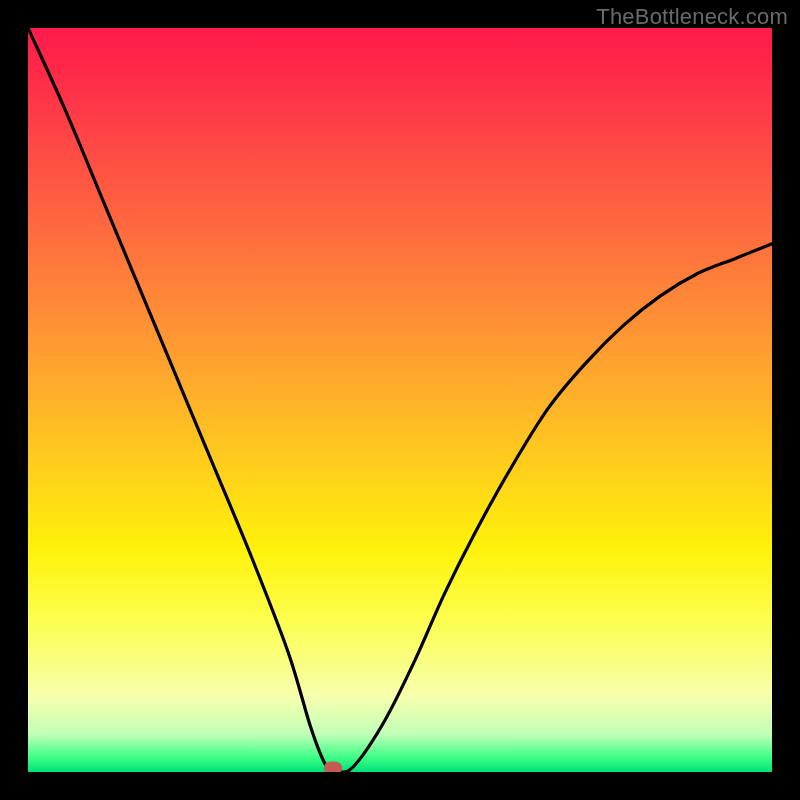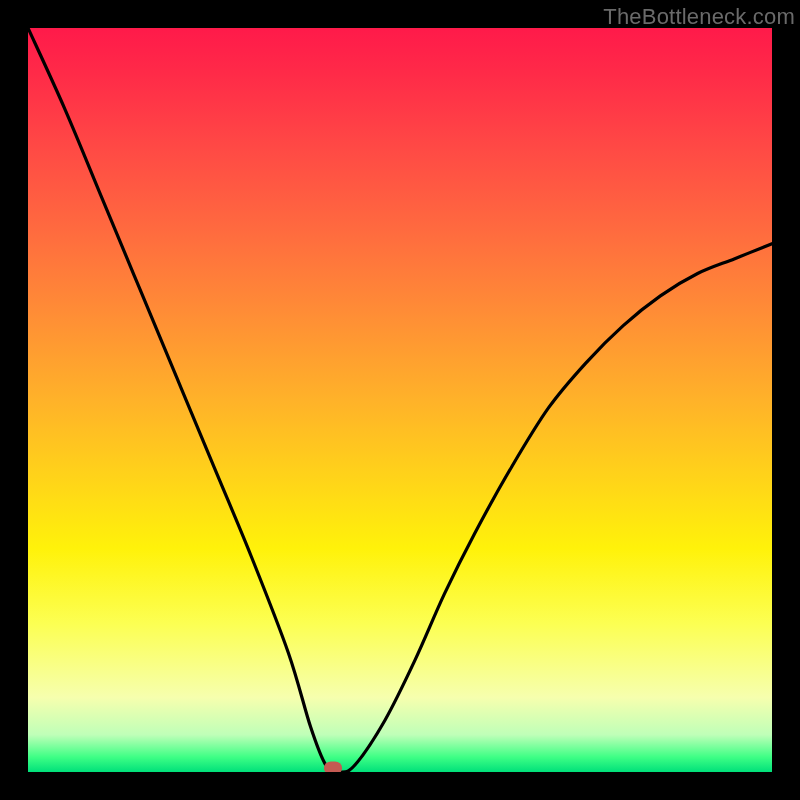--- a/index.html
+++ b/index.html
@@ -54,21 +54,21 @@
     position: absolute;
     width: 18px;
     height: 13px;
     background: #c45a52;
     border-radius: 7px / 6px;
     transform: translate(-50%, -50%);
   }
   .watermark {
     position: absolute;
     top: 4px;
-    right: 5px;
+    right: 12px;
     color: #6a6a6a;
     font-size: 22px;
     letter-spacing: 0.2px;
     user-select: none;
   }
 </style>
 </head>
 <body>
 
 <div class="frame">

